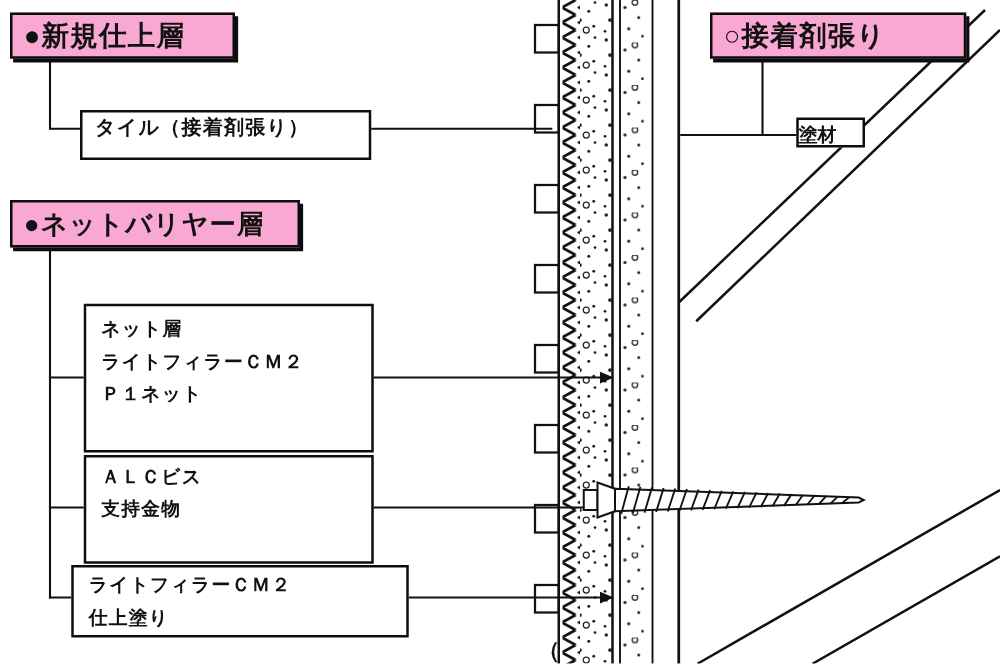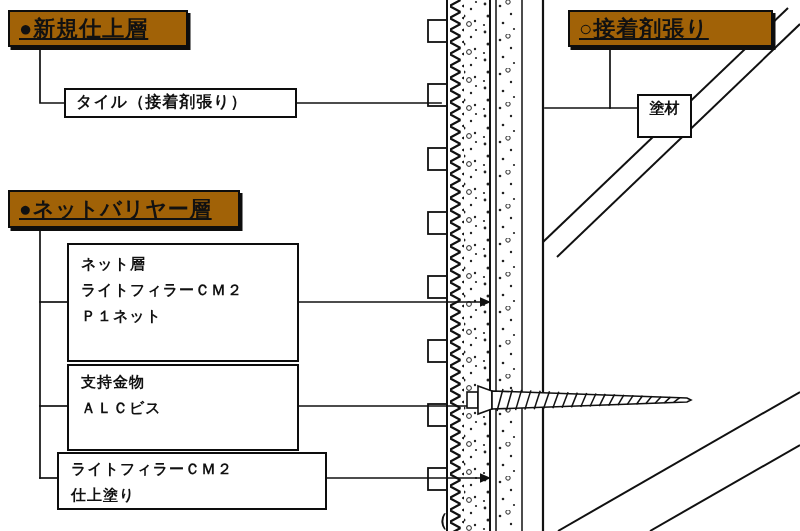--- a/index.html
+++ b/index.html
@@ -2,35 +2,35 @@
 <html><head>
 <meta charset="utf-8">
 <style>
   * { margin:0; padding:0; box-sizing:border-box; }
   html,body { background:#ffffff; }
   body { font-family:"Liberation Sans","DejaVu Sans",sans-serif; color:#111; }
   .canvas { position:relative; width:800px; height:531px; background:#fff; overflow:hidden; }
   svg.layer { position:absolute; left:0; top:0; }
 
   .hdr-box {
-    position:absolute; background:#a16207; border:2px solid #0d0d0d;
+    position:absolute; background:#f9a8d4; border:2px solid #0d0d0d;
     box-shadow:2.5px 3px 0 0 #0d0d0d;
     font-weight:bold; display:flex; align-items:center;
-    padding:0 9px; letter-spacing:1px; white-space:nowrap;text-decoration:underline;
+    padding:0 9px; letter-spacing:1px; white-space:nowrap;
   }
   #box-new   { left:8px;   top:10px;  width:180px; height:37px; font-size:22px; }
   #box-exist { left:568px; top:10px;  width:205px; height:37px; font-size:22px; }
-  #box-net   { left:8px;   top:160px; width:232px; height:38px; font-size:21px;margin-top:30px; }
+  #box-net   { left:8px;   top:160px; width:232px; height:38px; font-size:21px; }
 
   .lbl-box {
     position:absolute; background:#fff; border:2px solid #0d0d0d;
     font-weight:bold; white-space:nowrap;
   }
-  #box-tile    { left:64px;  top:88px;  width:233px; height:30px; font-size:16px; padding:2px 10px; letter-spacing:1px; }
-  #box-coat    { left:637px; top:94px;  width:55px;  height:44px; font-size:15px; text-align:center; padding-top:3px; }
+  #box-tile    { left:64px;  top:88px;  width:233px; height:40px; font-size:16px; padding:2px 10px; letter-spacing:1px; }
+  #box-coat    { left:637px; top:94px;  width:55px;  height:24px; font-size:15px; padding-top:3px; }
   .multi       { line-height:26px; font-size:15px; letter-spacing:1px; }
   #box-netlayer{ left:67px;  top:243px; width:232px; height:119px; padding:6px 12px; }
   #box-support { left:67px;  top:364px; width:232px; height:87px;  padding:3px 12px; }
   #box-finish  { left:57px;  top:452px; width:270px; height:58px;  padding:2px 12px; }
 
   .free-lbl { position:absolute; font-weight:bold; white-space:nowrap; }
   #lbl-alc     { left:606px; top:212px; font-size:17px; letter-spacing:3px; }
   #lbl-partial { left:430px; top:508px; font-size:18px; }
 </style>
 </head>
@@ -145,22 +145,22 @@
 
   <div class="hdr-box" id="box-net">●ネットバリヤー層</div>
 
   <div class="lbl-box multi" id="box-netlayer">
     <div>ネット層</div>
     <div>ライトフィラーＣＭ２</div>
     <div>Ｐ１ネット</div>
   </div>
 
   <div class="lbl-box multi" id="box-support">
+    <div>ＡＬＣビス</div>
     <div>支持金物</div>
-    <div>ＡＬＣビス</div>
   </div>
 
   <div class="lbl-box multi" id="box-finish">
     <div>ライトフィラーＣＭ２</div>
     <div>仕上塗り</div>
   </div>
 
   <div class="free-lbl" id="lbl-partial">（</div>
 </div>
 

